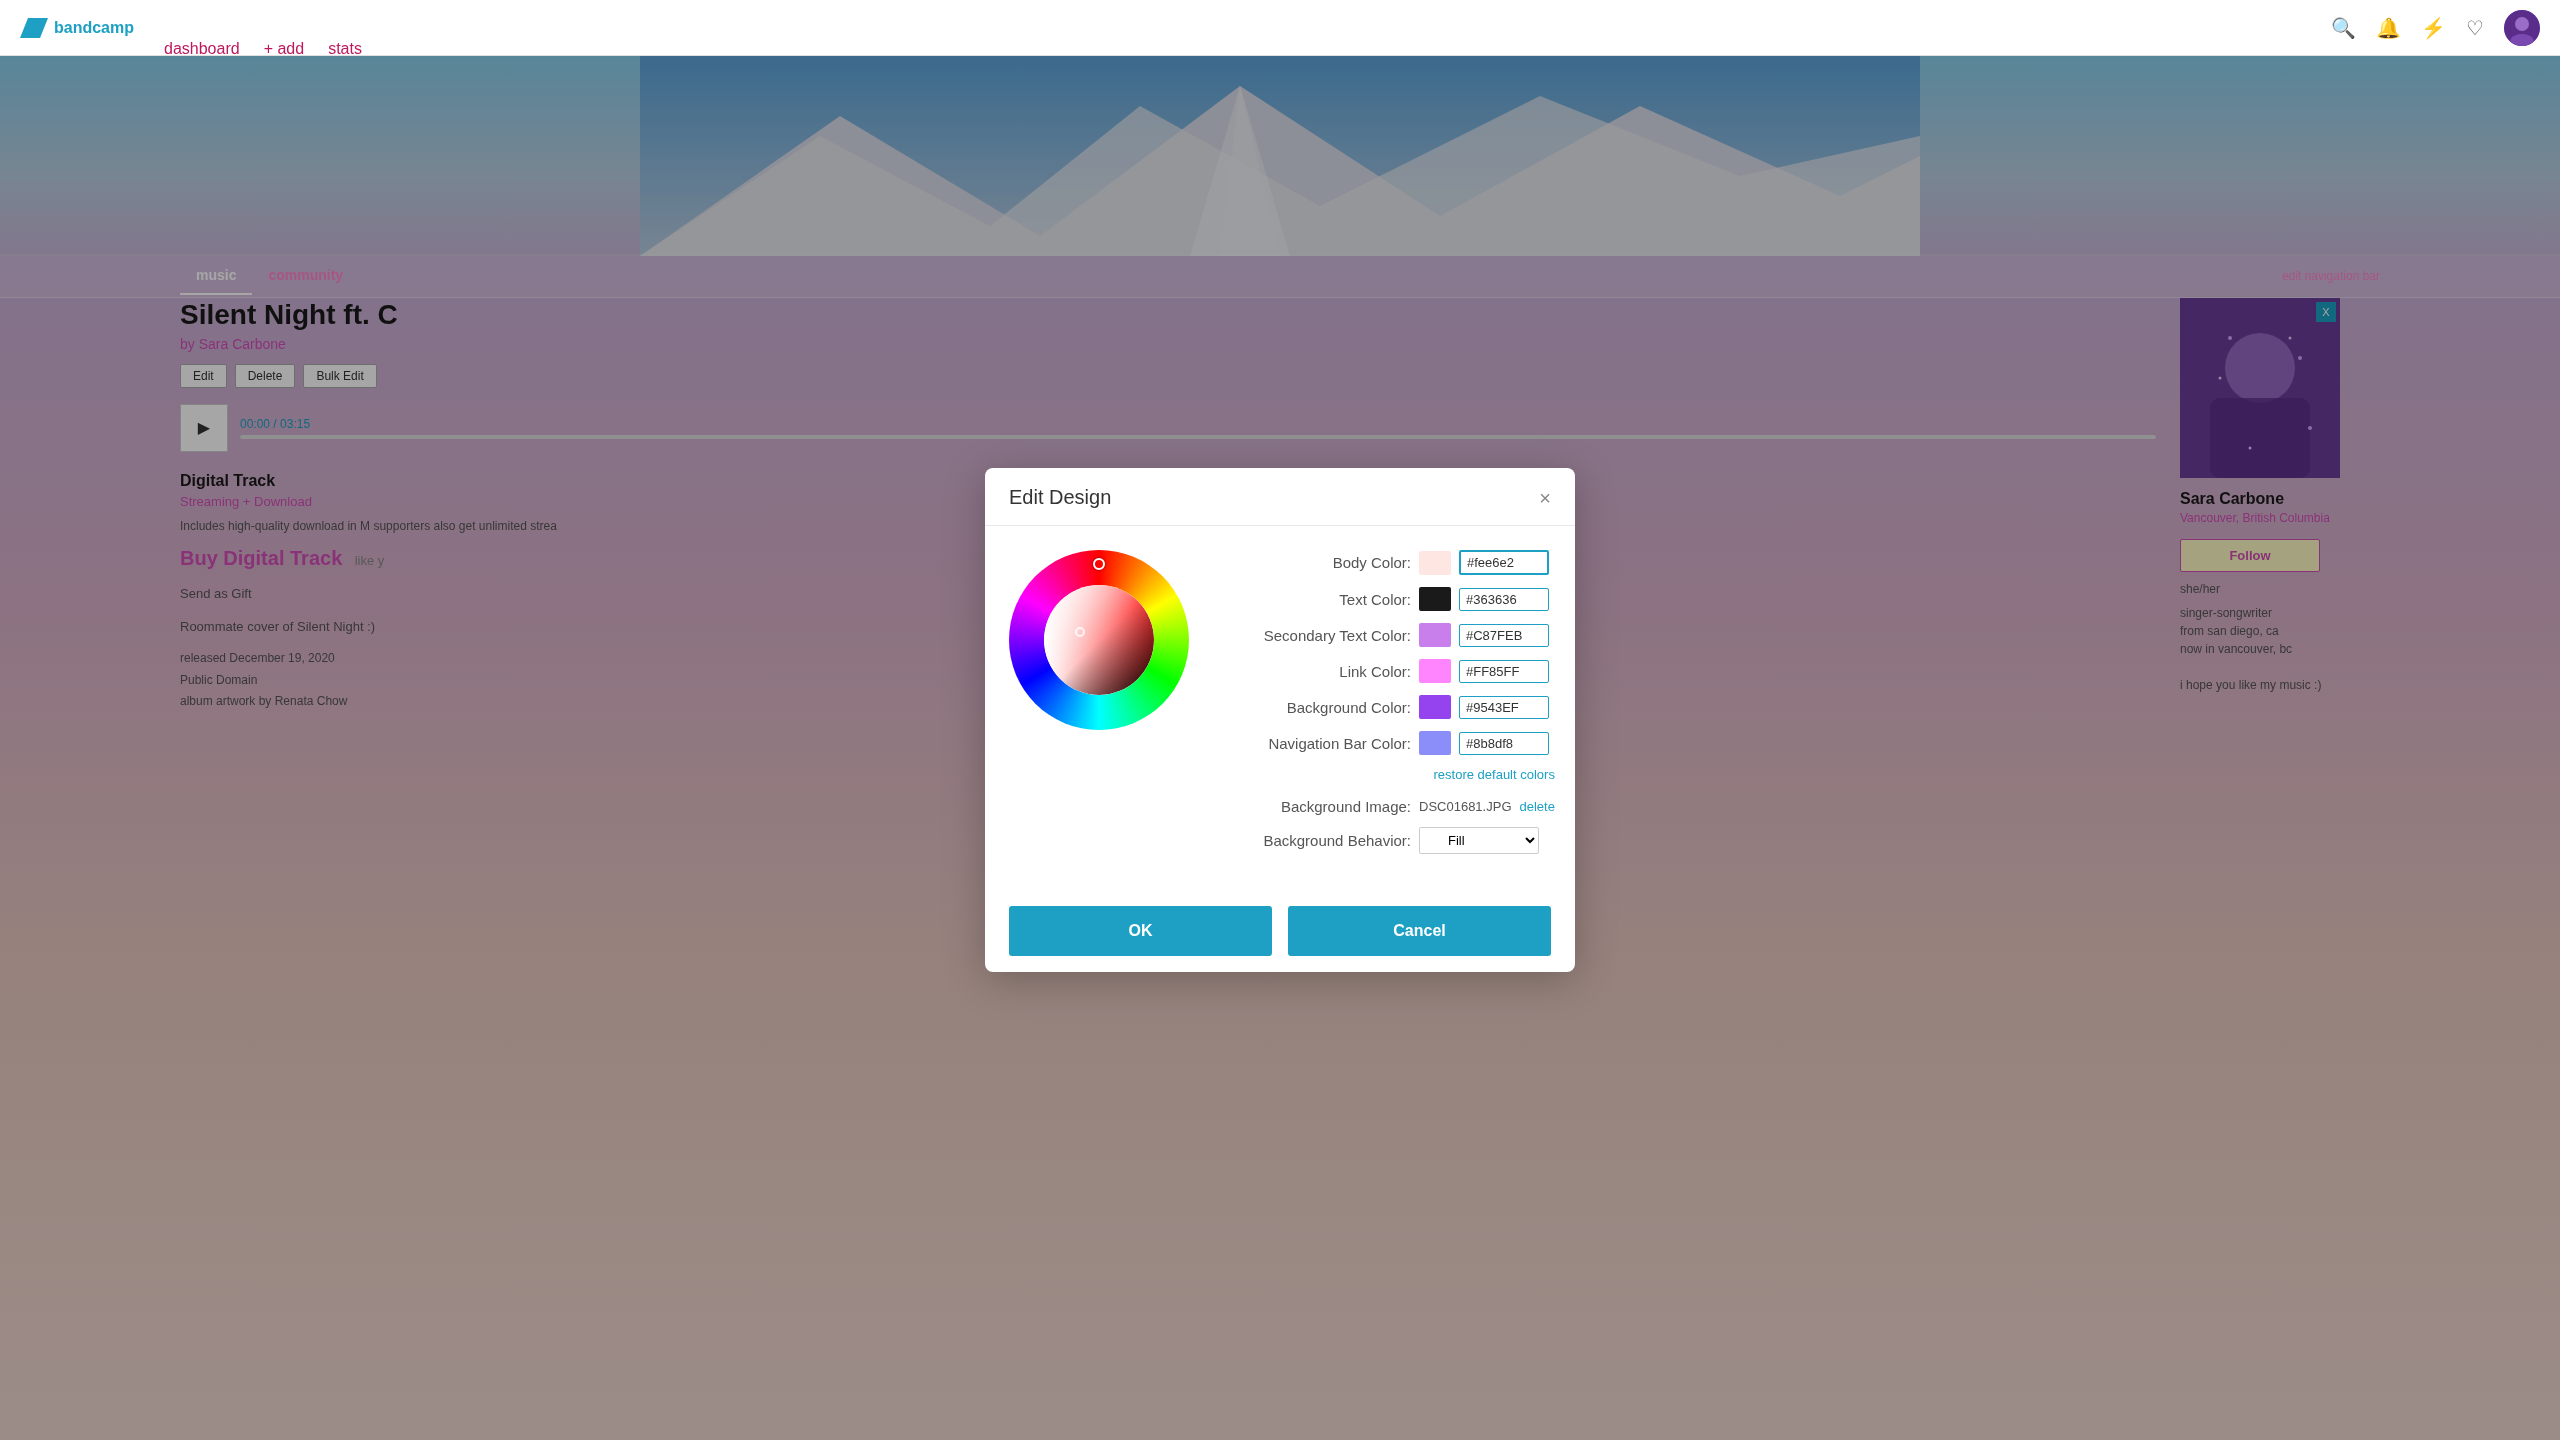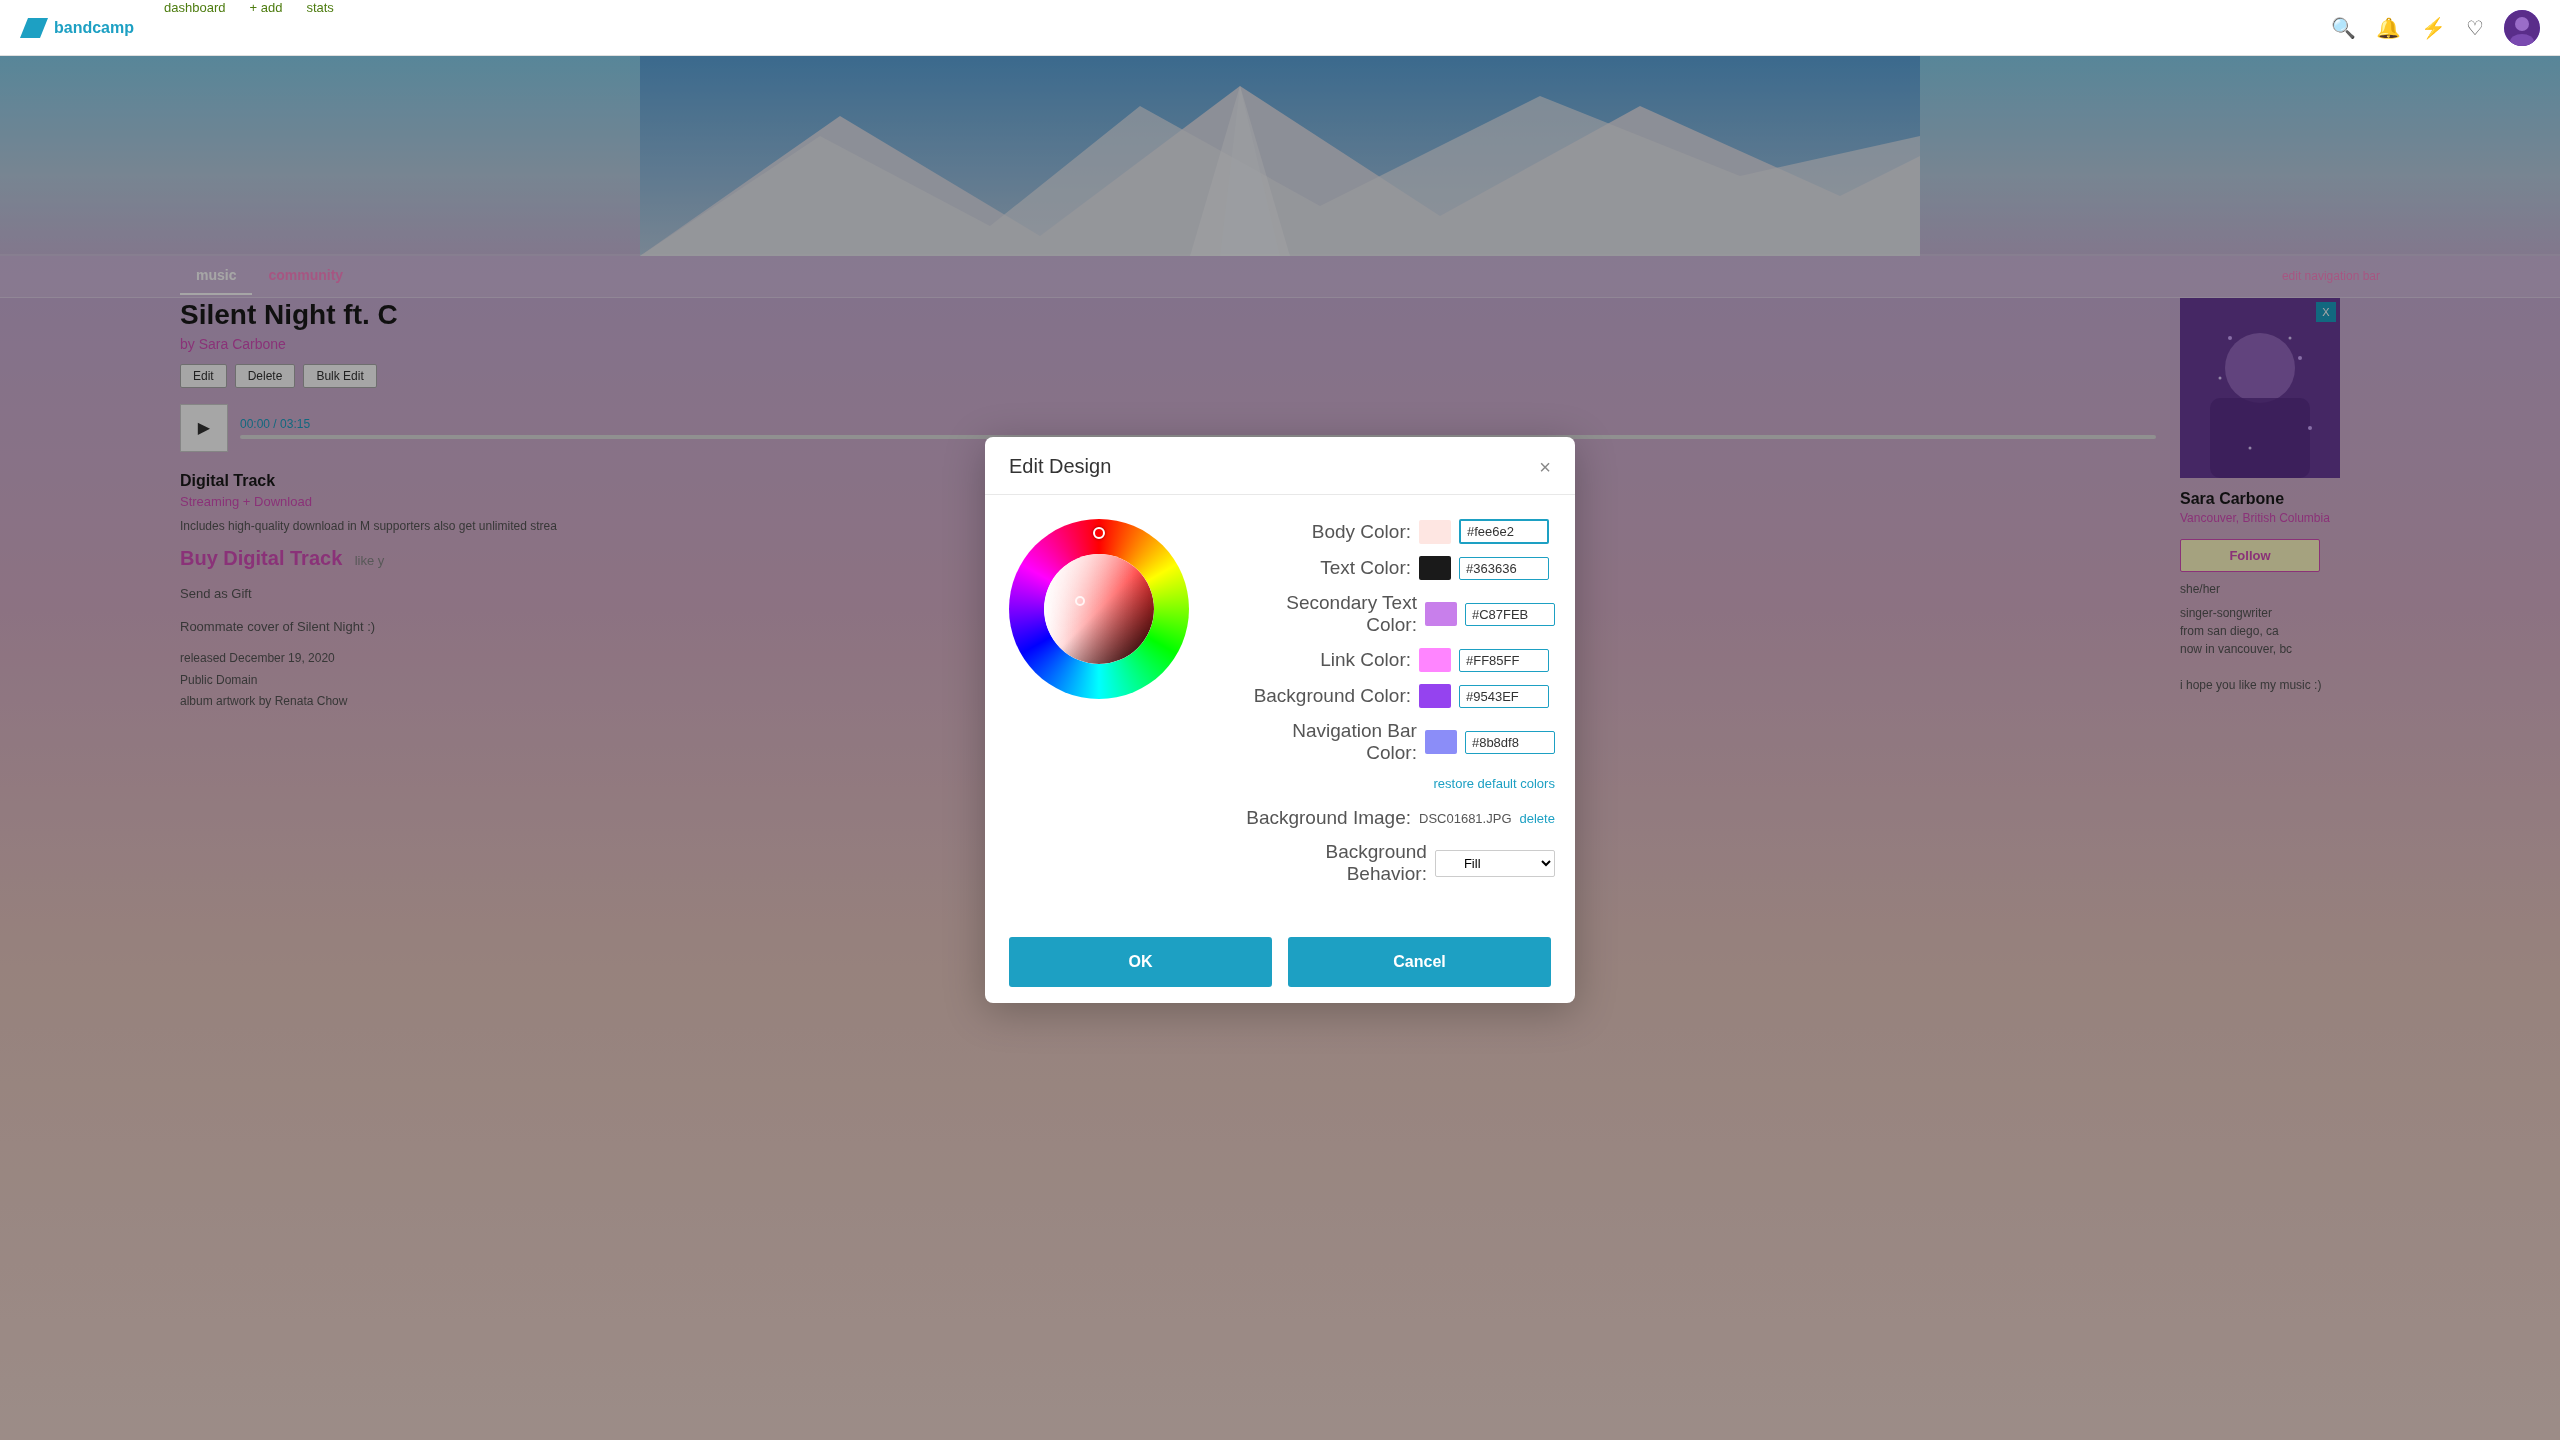--- a/index.html
+++ b/index.html
@@ -8,21 +8,21 @@
     
     .topnav {
       position: fixed; top: 0; left: 0; right: 0; height: 56px;
       background: #fff; border-bottom: 1px solid #e0e0e0;
       display: flex; padding: 0 20px; z-index: 1000;
     }
     .logo { display: flex; align-items: center; gap: 6px; margin-right: 30px; }
     .logo-icon { width: 28px; height: 20px; }
     .logo-text { font-size: 16px; font-weight: 600; color: #1da0c3; }
     .nav-links { display: flex; gap: 24px; }
-    .nav-link { font-size: 13px; color: #4d7c0f; text-decoration: none; cursor: pointer; }
+    .nav-link { font-size: 16px; color: #be185d; text-decoration: none; cursor: pointer; margin-top: 40px; }
     .nav-right { margin-left: auto; display: flex; align-items: center; gap: 20px; }
     .nav-icon { font-size: 20px; color: #555; cursor: pointer; }
     .avatar { width: 36px; height: 36px; border-radius: 50%; background: #7a4fc7; overflow: hidden; display: flex; align-items: center; justify-content: center; cursor: pointer; }
     .mountain-bg {
       position: absolute; top: 0; left: 0; right: 0; height: 200px;
       background: linear-gradient(180deg, #87CEEB 0%, #b8cce0 60%, #c8b8d8 100%);
       overflow: hidden;
     }
     .mountain-svg { width: 100%; height: 100%; }
 
@@ -162,21 +162,21 @@
       position: absolute; width: 10px; height: 10px; border-radius: 50%;
       border: 2px solid rgba(255,255,255,0.8); background: transparent;
       top: 38%; left: 28%;
     }
 
     
     .color-fields { flex: 1; }
     .color-row {
       display: flex; align-items: center; margin-bottom: 12px; gap: 8px;
     }
-    .color-label { font-size: 19px; color: #555; text-align: right; min-width: 170px; }
+    .color-label { font-size: 15px; color: #555; text-align: right; min-width: 170px; }
     .color-swatch { width: 32px; height: 24px; border-radius: 2px; flex-shrink: 0; }
     .color-input {
       width: 90px; padding: 3px 6px; font-size: 13px;
       border: 1px solid #1da0c3; border-radius: 2px; color: #333;
       background: #fff;
     }
     .color-input.active { border: 2px solid #1da0c3; }
     .restore-link { font-size: 13px; color: #1da0c3; cursor: pointer; text-align: right; margin-top: 4px; }
     .bg-filename { font-size: 13px; color: #555; }
     .bg-delete { font-size: 13px; color: #1da0c3; cursor: pointer; }

